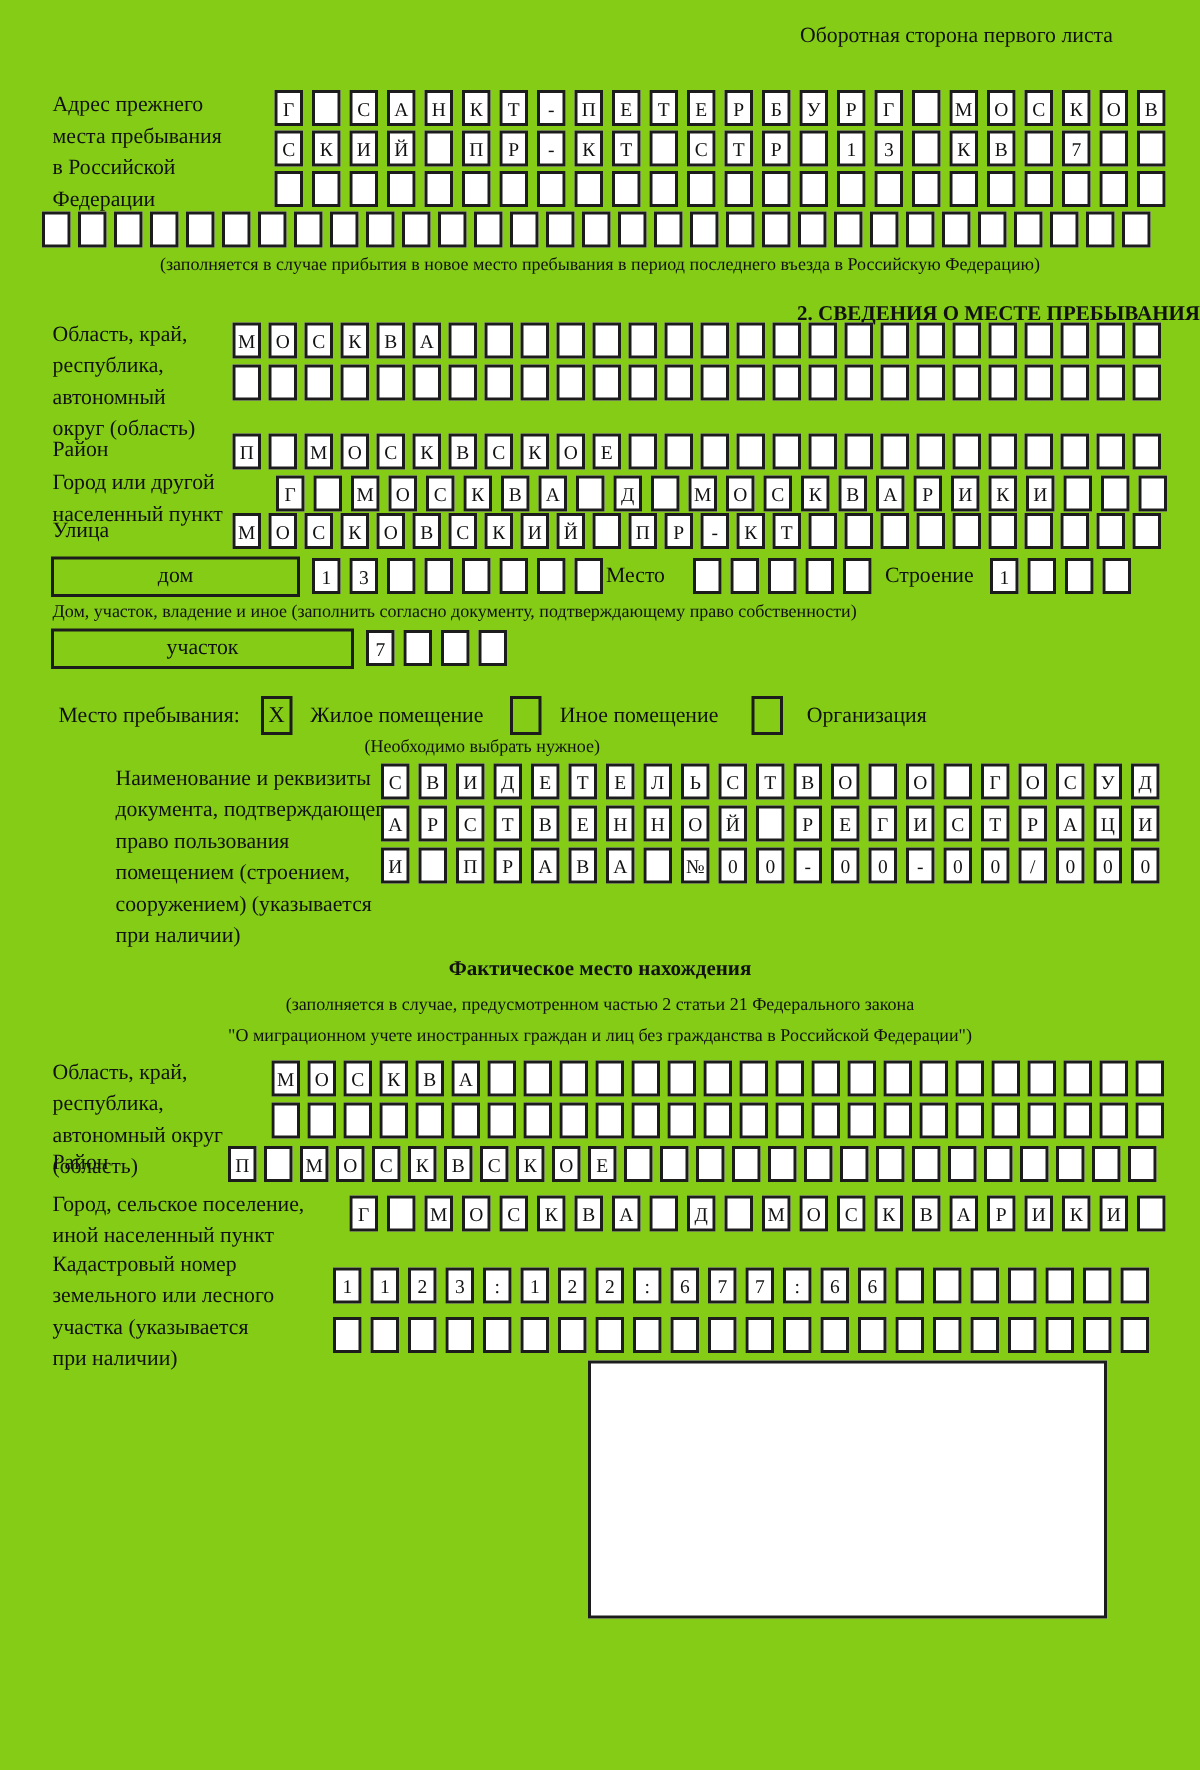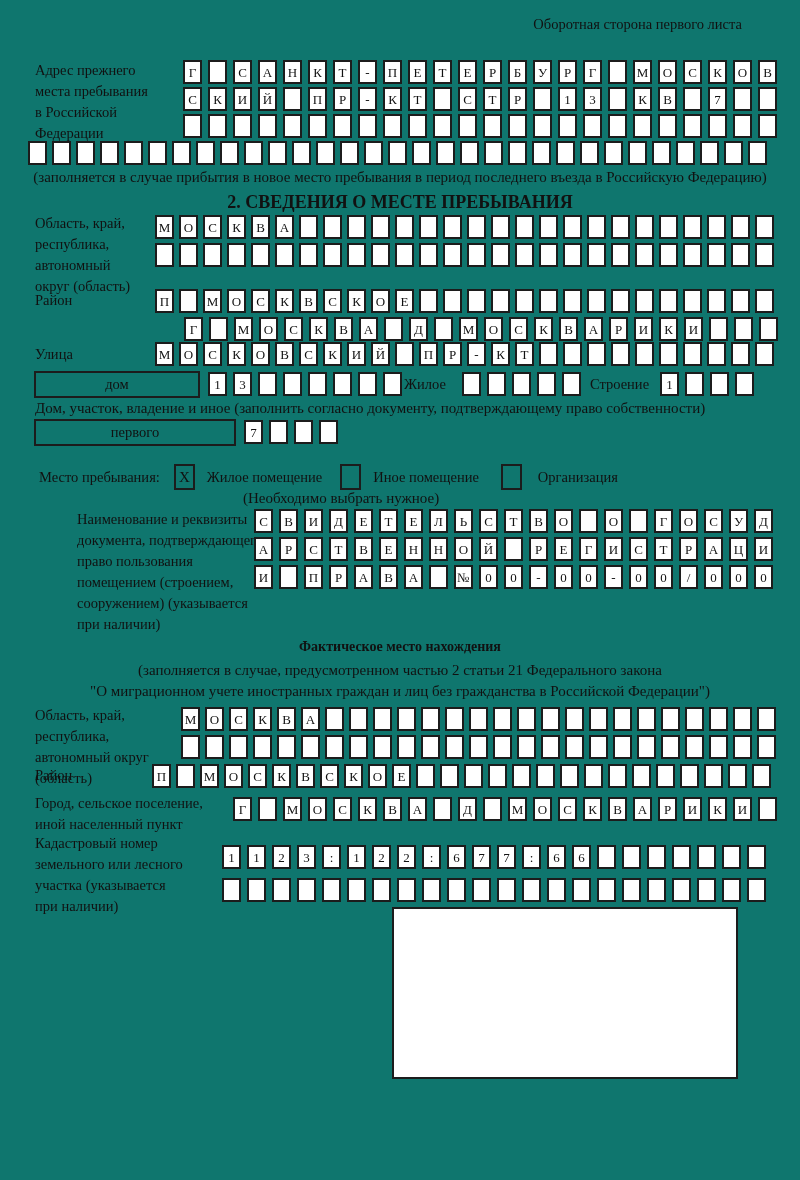--- a/index.html
+++ b/index.html
@@ -1,20 +1,20 @@
 <!DOCTYPE html>
 <html><head>
 <meta charset="utf-8">
 <style>
   html,body{margin:0;padding:0;background:#fff;}
-  .page{position:relative;width:800px;height:1180px;background:#0f766e;
+  .page{position:relative;width:800px;height:1180px;background:#84cc16;
         font-family:"Liberation Serif", serif;color:#111;overflow:hidden;}
   .abs{position:absolute;}
   .lbl{font-size:14.5px;line-height:21px;white-space:pre-line;}
-  .cap{font-size:15px;}
+  .cap{font-size:12px;}
   .center{left:0;width:800px;text-align:center;}
   .bold{font-weight:bold;}
   .grid{display:flex;gap:6px;}
   .grid.g5{gap:5px;}
   .cell{box-sizing:border-box;width:19px;height:24px;border:2px solid #1c1c1c;
         display:flex;align-items:center;justify-content:center;
         font-size:13px;line-height:1;background:#fff;}
   .wideBox{box-sizing:border-box;border:2px solid #1c1c1c;height:27px;
         display:flex;align-items:center;justify-content:center;font-size:14.5px;}
   .chk{box-sizing:border-box;width:21px;height:26px;border:2px solid #1c1c1c;
@@ -139,21 +139,21 @@
       <div class="cell"></div>
       <div class="cell"></div>
       <div class="cell"></div>
       <div class="cell"></div>
       <div class="cell"></div>
       <div class="cell"></div>
       <div class="cell"></div>
     </div>
   <div class="abs cap center" style="top:169px;">(заполняется в случае прибытия в новое место пребывания в период последнего въезда в Российскую Федерацию)</div>
 
-  <div class="abs center bold" style="top:192px;font-size:18px;">2. СВЕДЕНИЯ О МЕСТЕ ПРЕБЫВАНИЯ</div>
+  <div class="abs center bold" style="top:202px;font-size:14px;text-align:right;">2. СВЕДЕНИЯ О МЕСТЕ ПРЕБЫВАНИЯ</div>
 
   <div class="abs lbl" style="left:35px;top:213px;width:120px;">Область, край,
 республика,
 автономный
 округ (область)</div>
   <div class="abs grid g5" style="left:155px;top:215px;">
       <div class="cell">М</div>
       <div class="cell">О</div>
       <div class="cell">С</div>
       <div class="cell">К</div>
@@ -232,20 +232,22 @@
       <div class="cell"></div>
       <div class="cell"></div>
       <div class="cell"></div>
       <div class="cell"></div>
       <div class="cell"></div>
       <div class="cell"></div>
       <div class="cell"></div>
       <div class="cell"></div>
     </div>
 
+  <div class="abs lbl" style="left:35px;top:312px;width:145px;">Город или другой
+населенный пункт</div>
   <div class="abs grid" style="left:184px;top:317px;">
       <div class="cell">Г</div>
       <div class="cell"></div>
       <div class="cell">М</div>
       <div class="cell">О</div>
       <div class="cell">С</div>
       <div class="cell">К</div>
       <div class="cell">В</div>
       <div class="cell">А</div>
       <div class="cell"></div>
@@ -300,38 +302,38 @@
   <div class="abs grid" style="left:208px;top:372px;">
       <div class="cell">1</div>
       <div class="cell">3</div>
       <div class="cell"></div>
       <div class="cell"></div>
       <div class="cell"></div>
       <div class="cell"></div>
       <div class="cell"></div>
       <div class="cell"></div>
     </div>
-  <div class="abs lbl" style="left:404px;top:374px;">Жилое</div>
+  <div class="abs lbl" style="left:404px;top:374px;">Место</div>
   <div class="abs grid" style="left:462px;top:372px;">
       <div class="cell"></div>
       <div class="cell"></div>
       <div class="cell"></div>
       <div class="cell"></div>
       <div class="cell"></div>
     </div>
   <div class="abs lbl" style="left:590px;top:374px;">Строение</div>
   <div class="abs grid" style="left:660px;top:372px;">
       <div class="cell">1</div>
       <div class="cell"></div>
       <div class="cell"></div>
       <div class="cell"></div>
     </div>
   <div class="abs cap" style="left:35px;top:400px;">Дом, участок, владение и иное (заполнить согласно документу, подтверждающему право собственности)</div>
 
-  <div class="abs wideBox" style="left:34px;top:419px;width:202px;">первого</div>
+  <div class="abs wideBox" style="left:34px;top:419px;width:202px;">участок</div>
   <div class="abs grid" style="left:244px;top:420px;">
       <div class="cell">7</div>
       <div class="cell"></div>
       <div class="cell"></div>
       <div class="cell"></div>
     </div>
 
   <div class="abs mestoRow" style="left:39px;top:464px;">
     <span>Место пребывания:</span>
     <span class="chk" style="margin-left:14px;">X</span>

